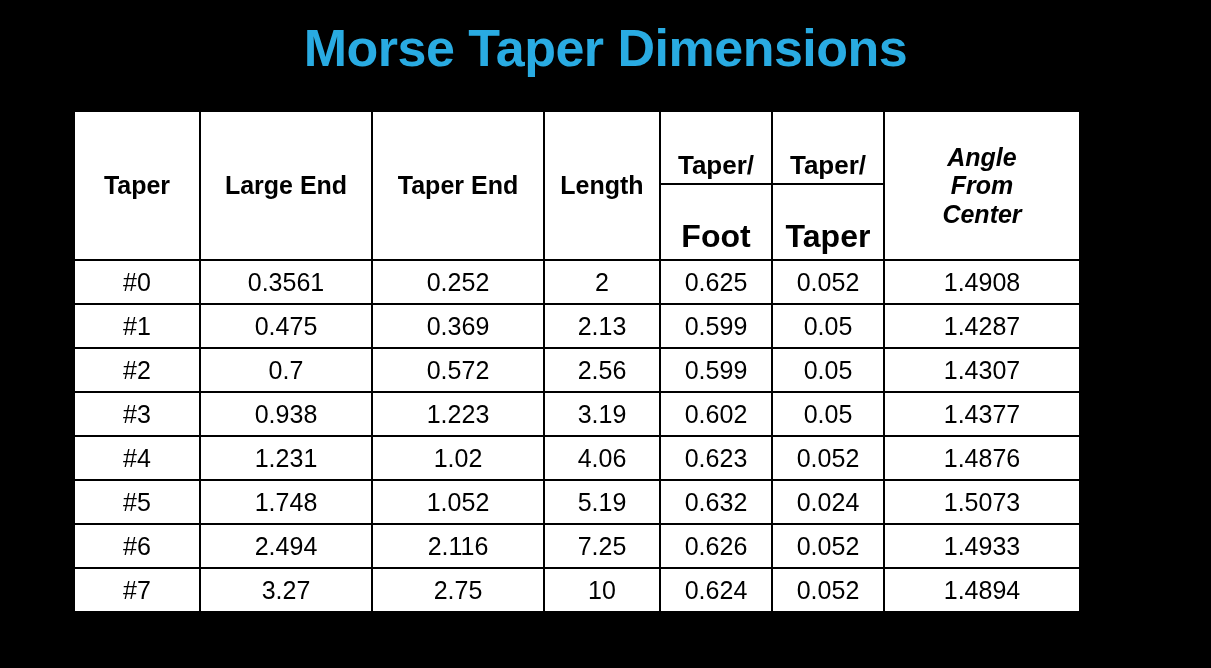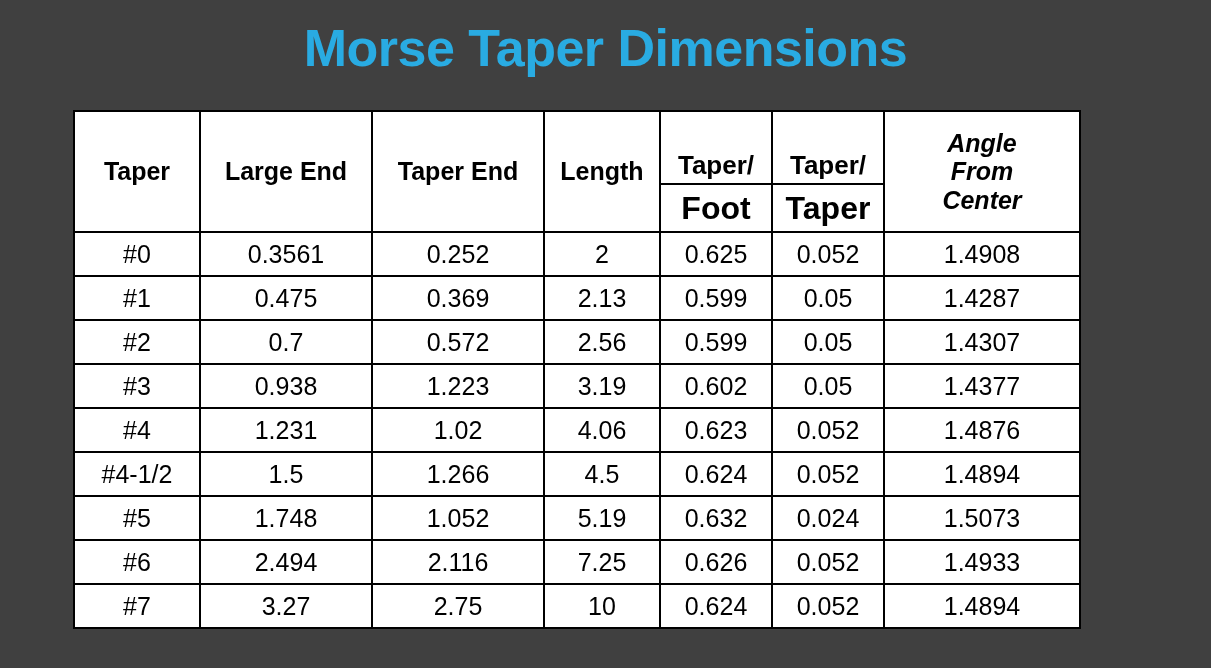--- a/index.html
+++ b/index.html
@@ -8,21 +8,21 @@
     background: #ffffff;
     width: 1211px;
     height: 668px;
     overflow: hidden;
     font-family: "Liberation Sans", sans-serif;
   }
   .page {
     position: relative;
     width: 1211px;
     height: 668px;
-    background: #404040;
+    background: #000000;
   }
   .title {
     position: absolute;
     top: 18px;
     left: 0;
     width: 1211px;
     text-align: center;
     font-size: 52px;
     font-weight: bold;
     color: #29ABE2;
@@ -70,20 +70,21 @@
   
   .split-head {
     padding: 0 !important;
     vertical-align: bottom;
   }
   .split-head .inner {
     display: flex;
     flex-direction: column;
     justify-content: flex-end;
     height: 100%;
+    gap: 28px;
   }
   .split-head .top {
     font-weight: bold;
     font-size: 26px;
     padding: 0 2px 2px 2px;
     border-bottom: 2px solid #000;
     margin-top: 38px;
   }
   .split-head .bottom {
     font-weight: bold;
@@ -182,29 +183,20 @@
           <tr>
             <td>#4</td>
             <td>1.231</td>
             <td>1.02</td>
             <td>4.06</td>
             <td>0.623</td>
             <td>0.052</td>
             <td>1.4876</td>
           </tr>
           <tr>
-            <td>#4-1/2</td>
-            <td>1.5</td>
-            <td>1.266</td>
-            <td>4.5</td>
-            <td>0.624</td>
-            <td>0.052</td>
-            <td>1.4894</td>
-          </tr>
-          <tr>
             <td>#5</td>
             <td>1.748</td>
             <td>1.052</td>
             <td>5.19</td>
             <td>0.632</td>
             <td>0.024</td>
             <td>1.5073</td>
           </tr>
           <tr>
             <td>#6</td>

